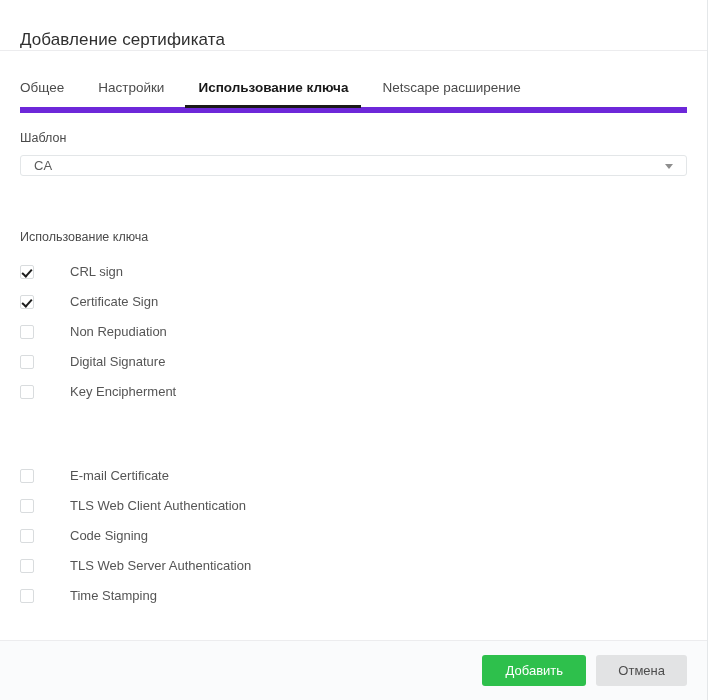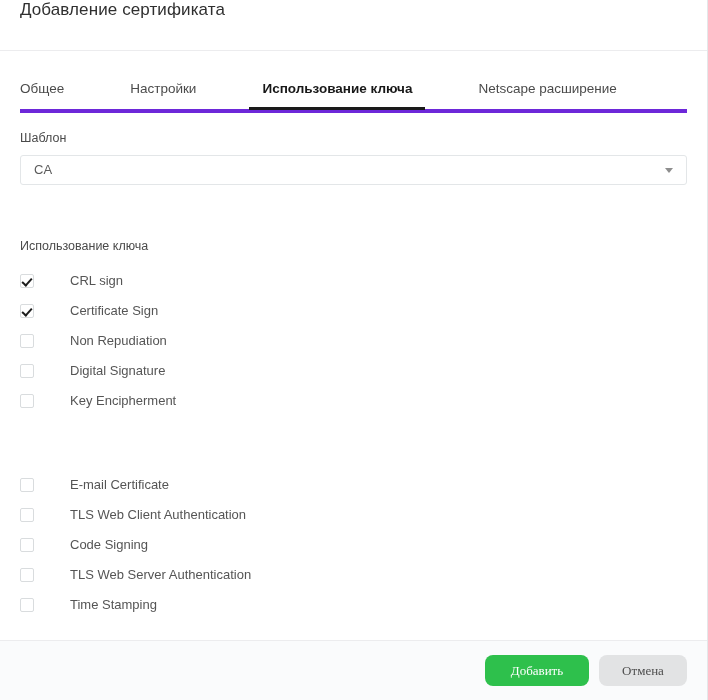--- a/index.html
+++ b/index.html
@@ -27,21 +27,21 @@
     flex-direction: column;
   }
 
   
   .dialog-header {
     height: 51px;
     flex: 0 0 51px;
     box-sizing: border-box;
     border-bottom: 1px solid #ececee;
     display: flex;
-    align-items: flex-start;
+    align-items: flex-end;
     padding: 0 20px;
     background: #fff;
   }
   .dialog-title {
     font-size: 17px;
     font-weight: 400;
     color: #2f2f2f;
     letter-spacing: .1px;
     line-height: 20px;
   }
@@ -54,23 +54,22 @@
     box-sizing: border-box;
     overflow: hidden;
   }
 
   
   .tabs {
     display: flex;
     height: 62px;
     box-sizing: border-box;
     padding-top: 29px;
-    border-bottom: 4px solid #6d28d9;
+    border-bottom: 6px solid #6d28d9;
     margin: 0 0 0 0;
-    gap: 32px;
   }
   .tab {
     position: relative;
     font-size: 13.5px;
     color: #4b4b4b;
     line-height: 16px;
     padding: 0 0 12px 0;
     margin-right: 34px;
     white-space: nowrap;
     cursor: pointer;
@@ -96,21 +95,21 @@
   
   .field-block { padding-top: 18px; }
   .field-label {
     font-size: 12.5px;
     color: #4a4a4a;
     margin-bottom: 9px;
     line-height: 15px;
   }
   .select-wrap {
     position: relative;
-    height: 30px;
+    height: 21px;
     border: 1px solid #e3e6e8;
     border-radius: 3px;
     background: #fff;
     box-sizing: border-box;
     display: flex;
     align-items: center;
     cursor: pointer;
   }
   .select-value {
     font-size: 13px;
@@ -183,25 +182,25 @@
     box-sizing: border-box;
     border-top: 1px solid #ececee;
     background: #fafbfc;
     display: flex;
     align-items: center;
     justify-content: flex-end;
     padding: 0 20px;
     gap: 10px;
   }
   .btn {
-    font-family: Liberation Serif, serif;
+    font-family: Liberation Sans, sans-serif;
     font-size: 13px;
     line-height: 16px;
     border: none;
-    border-radius: 8px;
+    border-radius: 3px;
     height: 31px;
     padding: 0 22px;
     cursor: pointer;
     white-space: nowrap;
   }
   .btn-primary {
     background: #2ec04c;
     color: #ffffff;
     min-width: 104px;
   }

